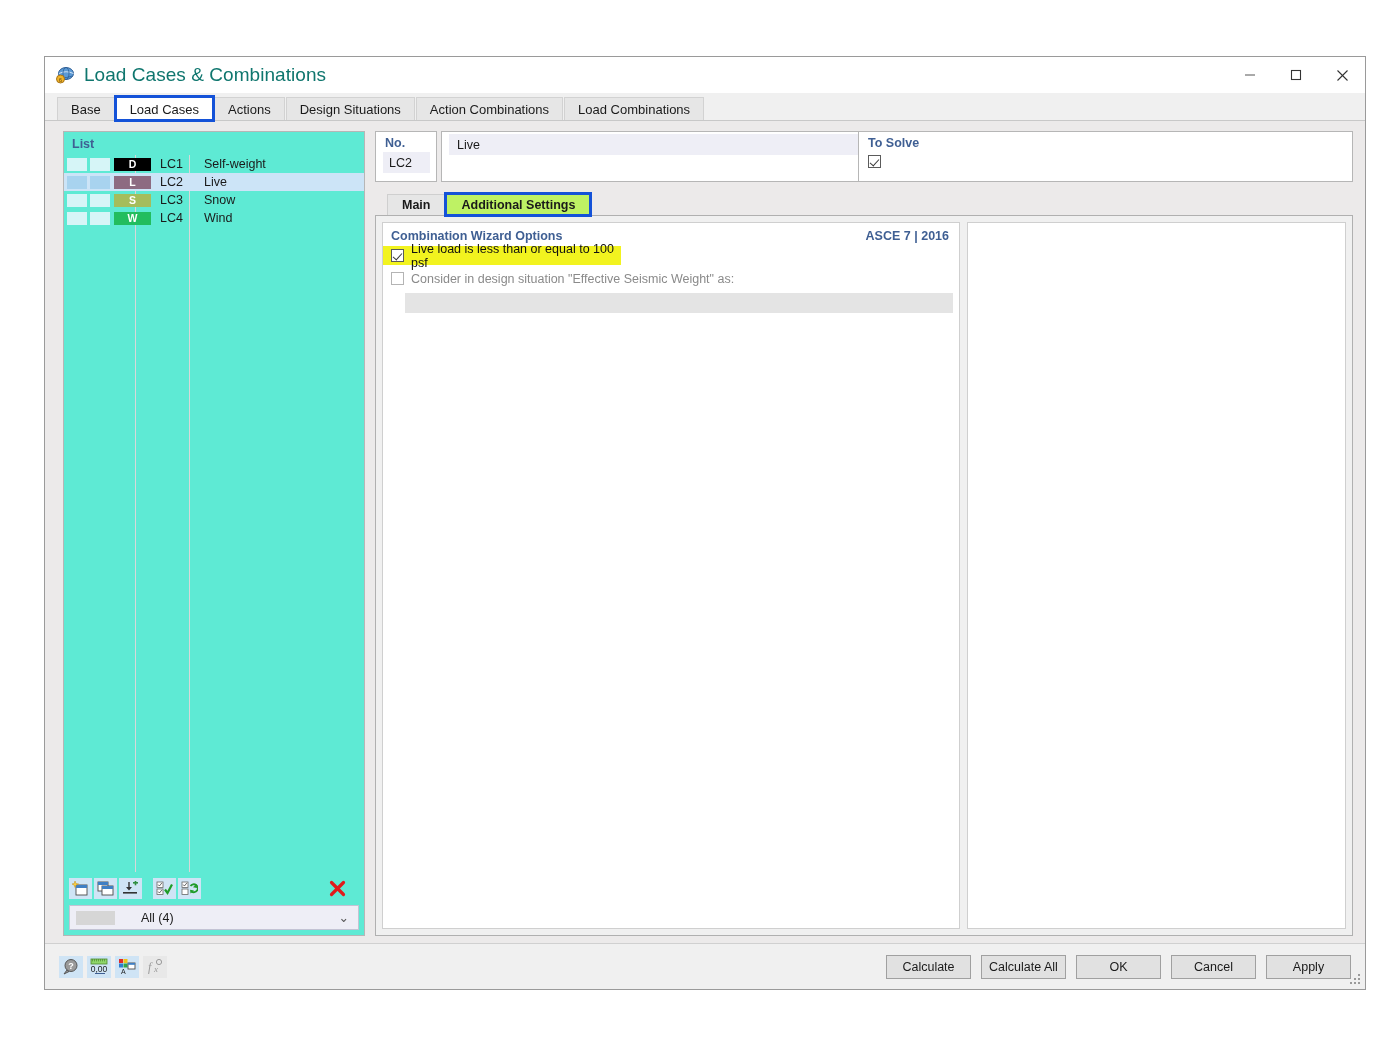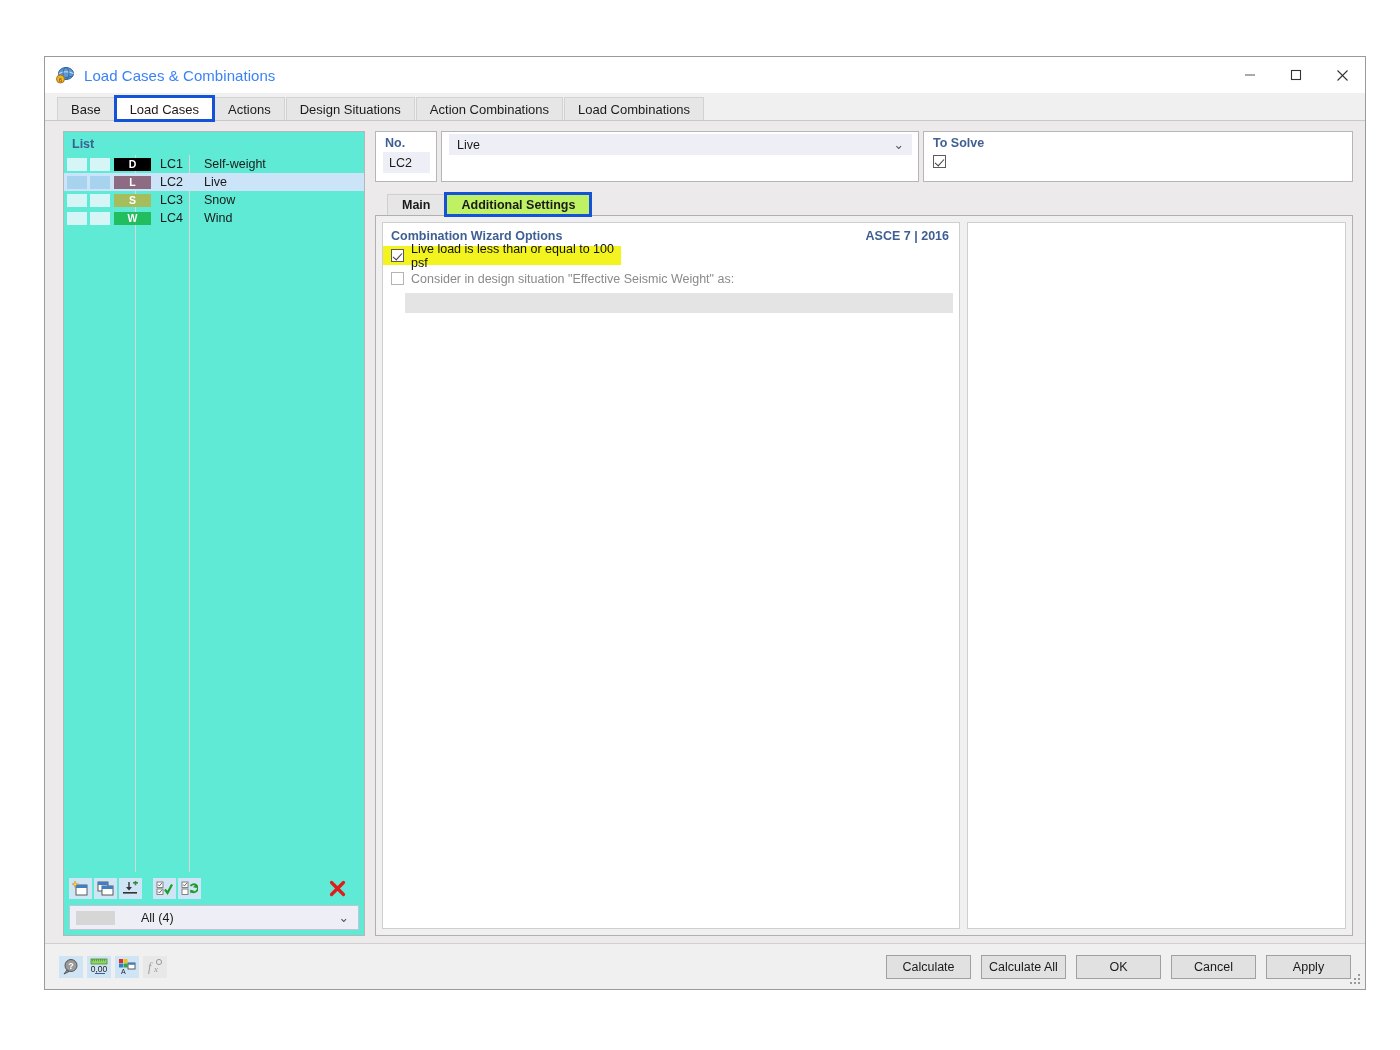--- a/index.html
+++ b/index.html
@@ -37,22 +37,22 @@
   }
   .title-icon {
     width: 20px;
     height: 20px;
     margin-left: 10px;
     margin-right: 9px;
     position: relative;
     flex: 0 0 auto;
   }
   #title-text {
-    font-size: 15px;
-    color: #3b82f6;
+    font-size: 19px;
+    color: #0f766e;
     letter-spacing: 0.05px;
   }
   .win-btns {
     margin-left: auto;
     display: flex;
     height: 100%;
   }
   .win-btn {
     width: 46px;
     height: 36px;
@@ -242,21 +242,21 @@
   .field-group {
     position: absolute;
     top: 0;
     height: 51px;
     background: #ffffff;
     border: 1px solid #b6b6b6;
     box-sizing: border-box;
   }
   #grp-no { left: 0; width: 62px; }
   #grp-name { left: 66px; right: 434px; }
-  #grp-solve { right: 0; width: 430px; }
+  #grp-solve { right: 0; width: 495px; }
   .flabel {
     font-size: 12.5px;
     font-weight: bold;
     color: #3f5f93;
     padding: 4px 0 0 9px;
   }
   .fbox {
     margin: 2px 6px 0 7px;
     height: 21px;
     background: #eeeef6;

